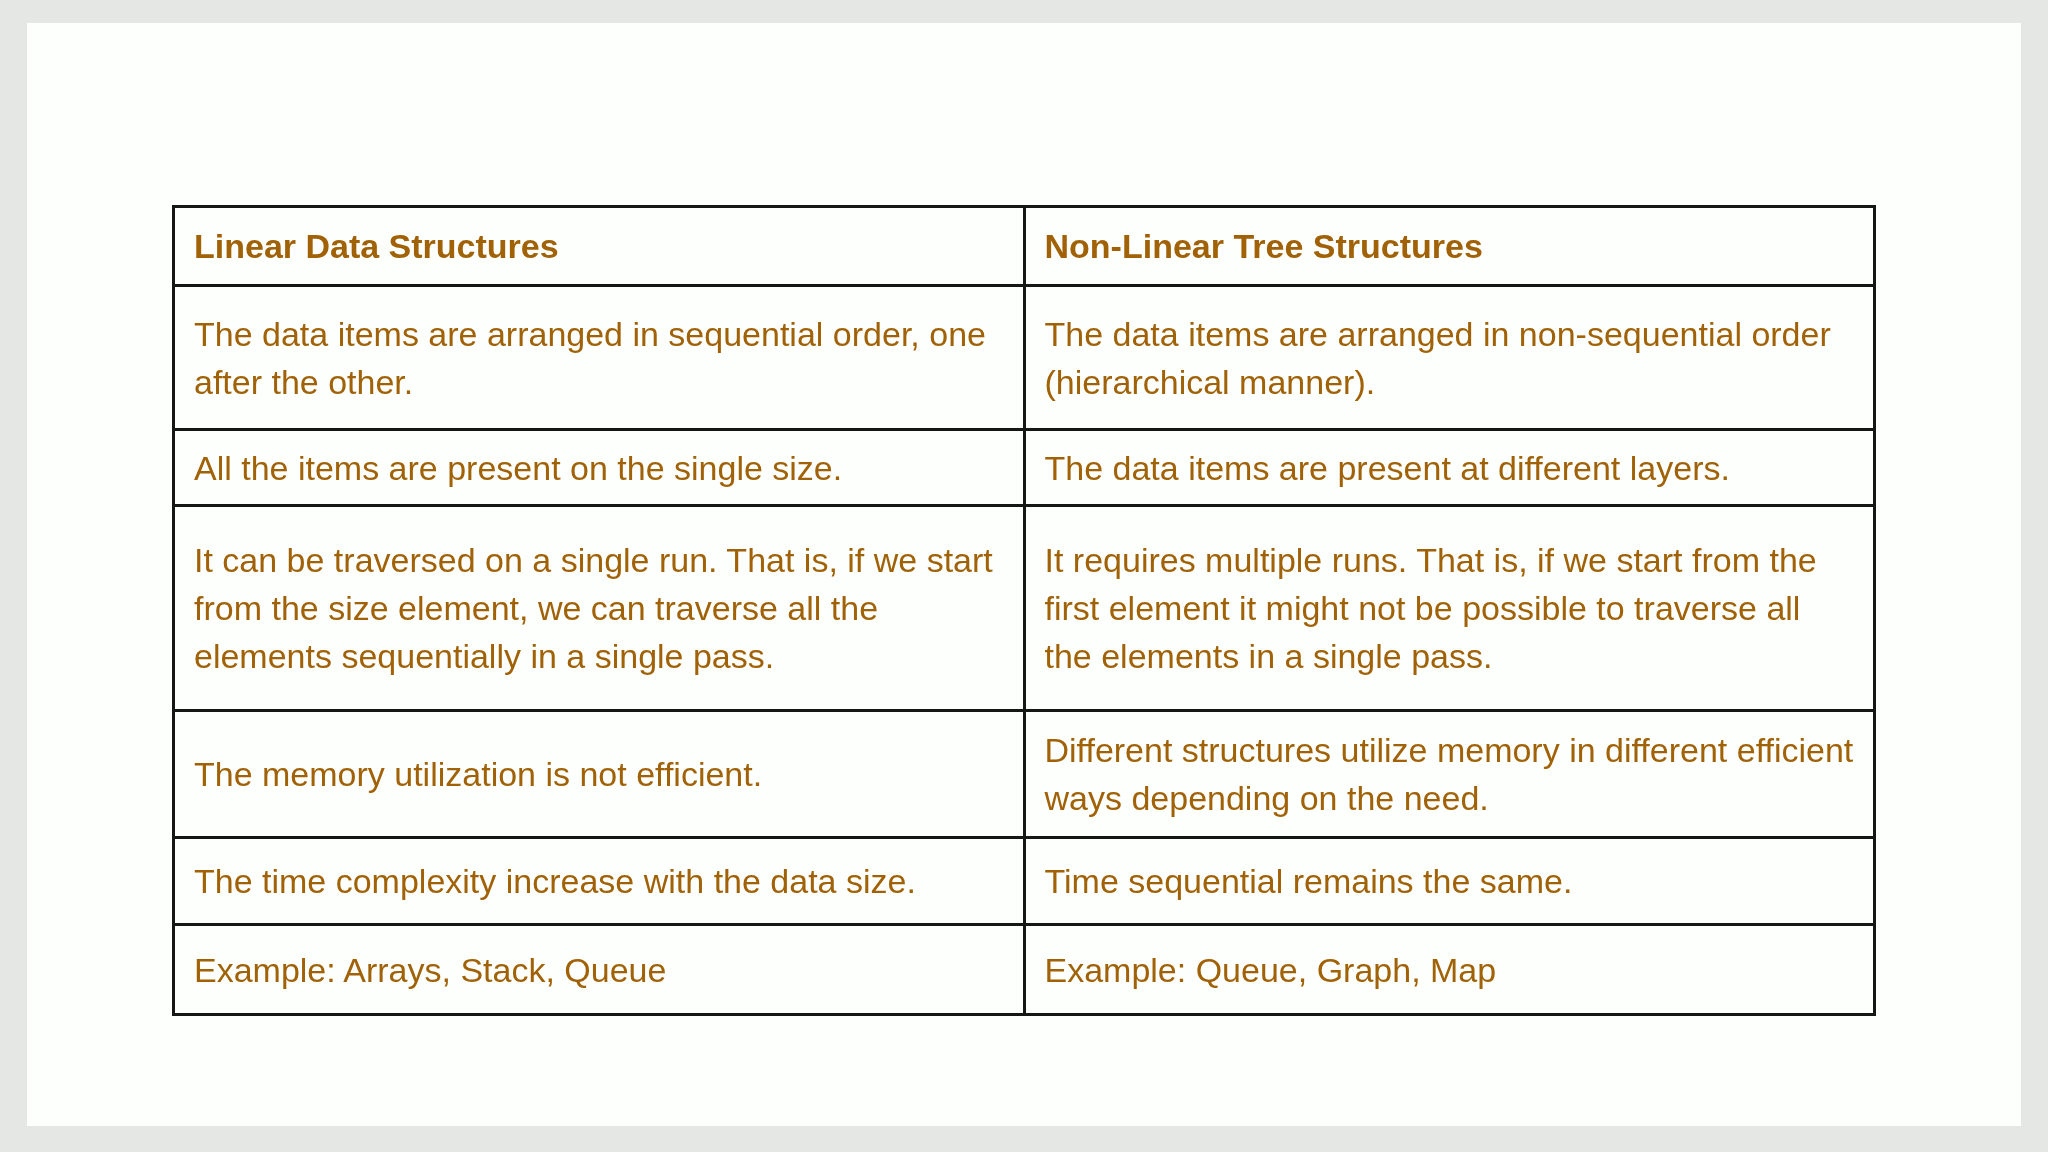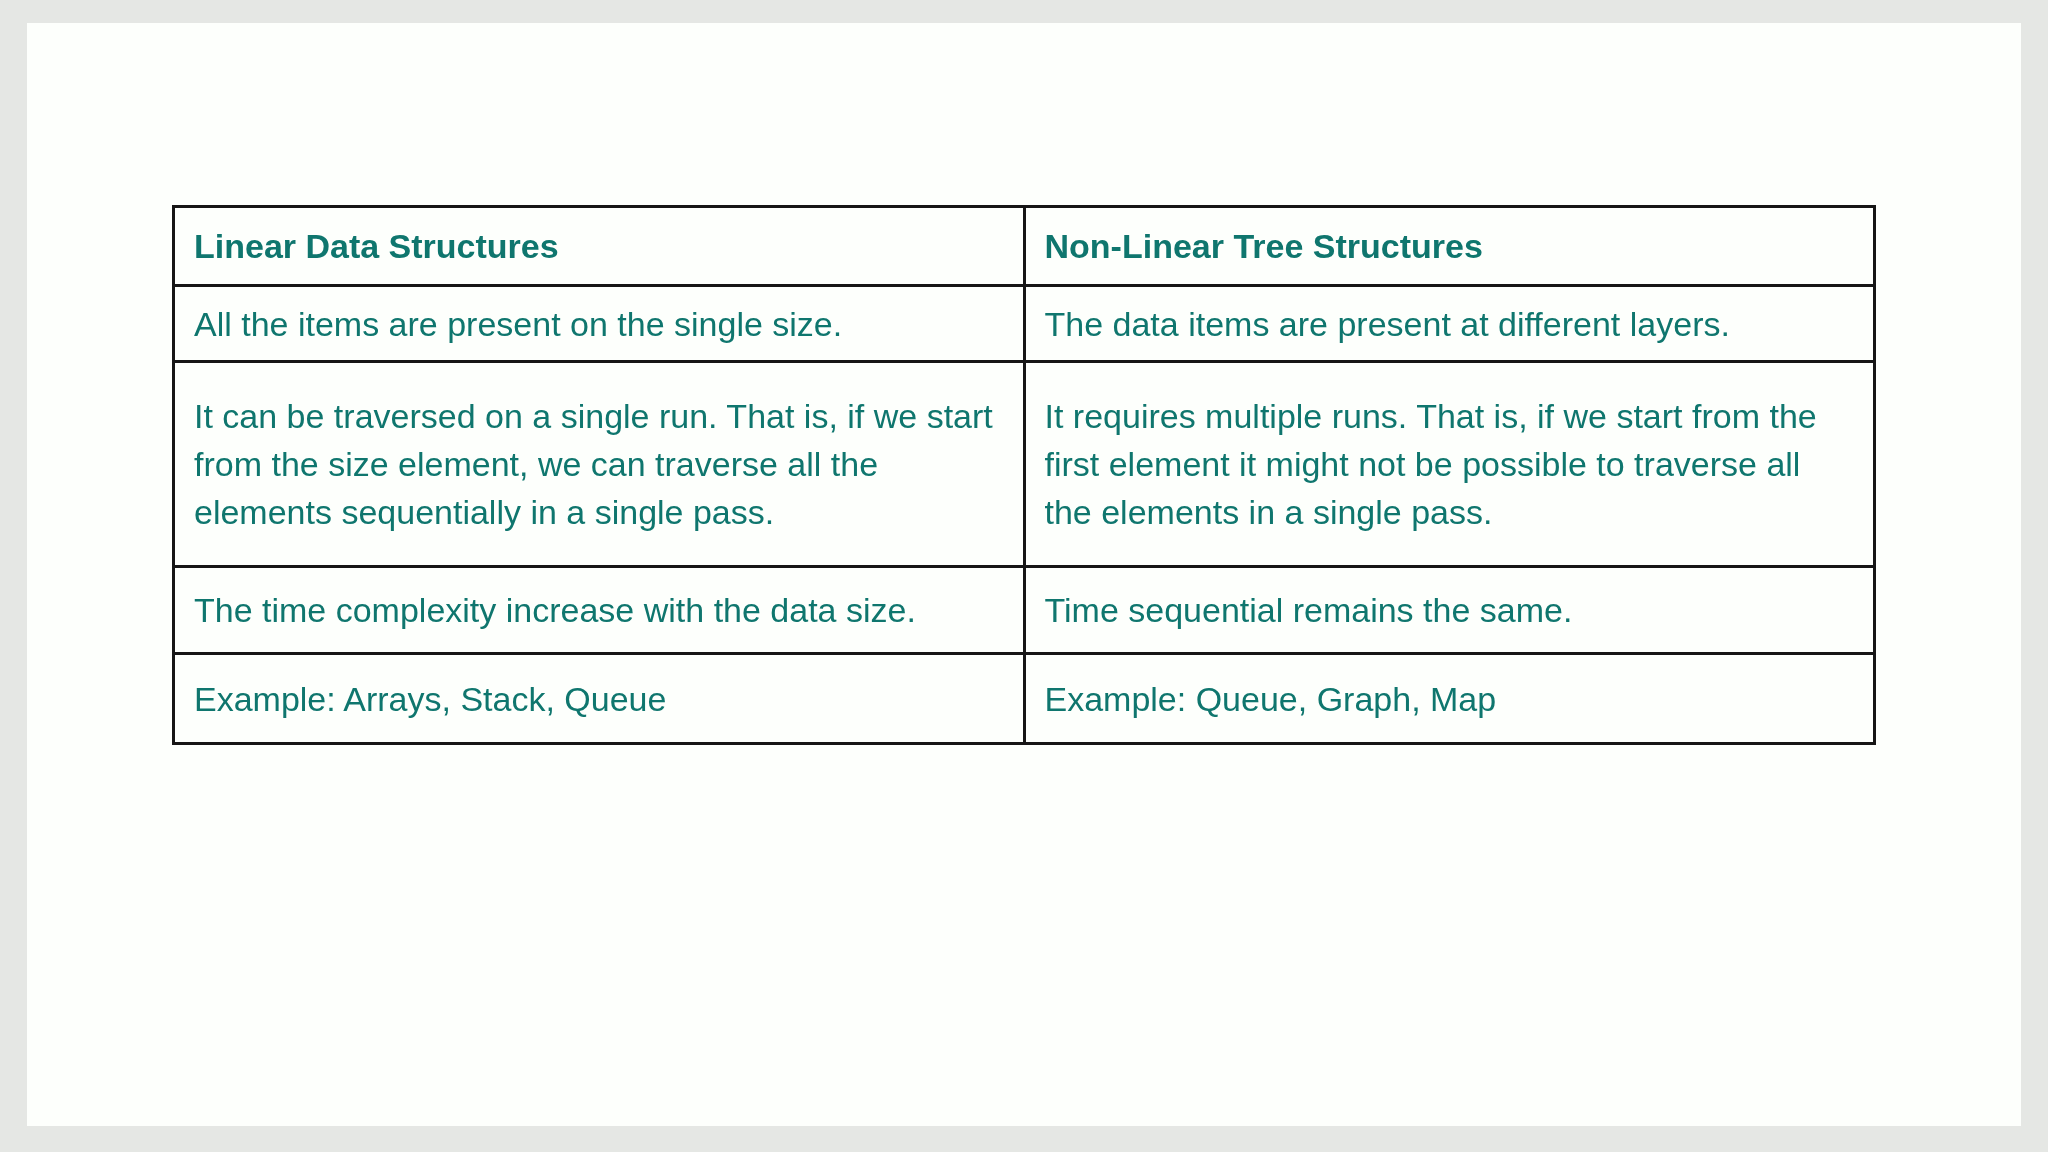--- a/index.html
+++ b/index.html
@@ -19,21 +19,21 @@
     height: 1103px;
     background: #fdfffc;
   }
   table.compare-table {
     position: absolute;
     left: 145px;
     top: 182px;
     width: 1704px;
     border-collapse: collapse;
     table-layout: fixed;
-    color: #0f766e;
+    color: #a16207;
   }
   table.compare-table td, table.compare-table th {
     width: 50%;
     border: 3px solid #161616;
     padding: 6px 19px;
     vertical-align: middle;
     text-align: left;
     font-size: 34px;
     line-height: 48px;
     font-weight: 400;
@@ -55,27 +55,35 @@
 
 <div class="page-card">
   <table class="compare-table">
     <thead>
       <tr class="row-header">
         <th>Linear Data Structures</th>
         <th>Non-Linear Tree Structures</th>
       </tr>
     </thead>
     <tbody>
+      <tr class="row-arrangement">
+        <td>The data items are arranged in sequential order, one after the other.</td>
+        <td>The data items are arranged in non-sequential order (hierarchical manner).</td>
+      </tr>
       <tr class="row-layers">
         <td>All the items are present on the single size.</td>
         <td>The data items are present at different layers.</td>
       </tr>
       <tr class="row-traversal">
         <td>It can be traversed on a single run. That is, if we start from the size element, we can traverse all the elements sequentially in a single pass.</td>
         <td>It requires multiple runs. That is, if we start from the first element it might not be possible to traverse all the elements in a single pass.</td>
+      </tr>
+      <tr class="row-memory">
+        <td>The memory utilization is not efficient.</td>
+        <td>Different structures utilize memory in different efficient ways depending on the need.</td>
       </tr>
       <tr class="row-complexity">
         <td>The time complexity increase with the data size.</td>
         <td>Time sequential remains the same.</td>
       </tr>
       <tr class="row-examples">
         <td>Example: Arrays, Stack, Queue</td>
         <td>Example: Queue, Graph, Map</td>
       </tr>
     </tbody>

